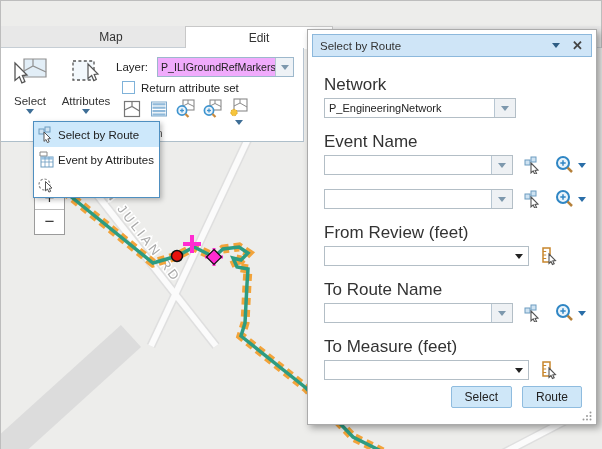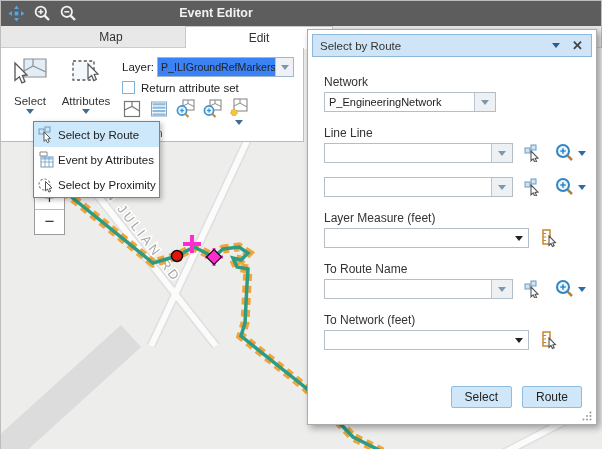--- a/index.html
+++ b/index.html
@@ -23,23 +23,23 @@
   .tab.active { background:#fff; border:1px solid #c8c8c8; border-bottom:none; height:23px; }
 
   
   .ribbon { position:absolute; left:0; top:47px; width:303px; height:94px; background:#fff;
     border-right:1px solid #b9c6d2; border-bottom:1px solid #aebfca; z-index:11; }
   .big-btn { position:absolute; top:9px; text-align:center; cursor:pointer; }
   .big-btn .bb-label { font-size:11.5px; color:#333; margin-top:1px; }
   .dd-caret { width:0; height:0; border-left:4px solid transparent; border-right:4px solid transparent;
     border-top:5px solid #3e6e96; margin:2px auto 0; }
   .bb-select { left:4px; width:50px; } .bb-rect { left:54px; width:62px; }
-  .layer-label { position:absolute; left:121px; top:13px; font-size:11.5px; color:#222; }
+  .layer-label { position:absolute; left:115px; top:13px; font-size:11.5px; color:#222; }
   .layer-combo { position:absolute; left:156px; top:9px; width:137px; height:20px;
-    border:1px solid #9db8cc; background:#3b82f6; display:flex; }
+    border:1px solid #9db8cc; background:#f0abfc; display:flex; }
   .layer-combo .lc-val { flex:1; font-size:10.6px; color:#222; line-height:18px; padding-left:3px;
     white-space:nowrap; overflow:hidden; }
   .layer-combo .lc-btn { width:18px; background:#eef2f6; border-left:1px solid #b7c6d2;
     display:flex; align-items:center; justify-content:center; cursor:pointer; }
   .lc-btn i { width:0; height:0; border-left:4px solid transparent; border-right:4px solid transparent;
     border-top:5px solid #7d98ad; }
   .chk-row { position:absolute; left:121px; top:33px; display:flex; align-items:center; gap:6px; }
   .chk { width:13px; height:13px; border:1px solid #7fb2d9; background:#fff; cursor:pointer; }
   .chk-label { font-size:11.5px; color:#222; }
   .mini-row { position:absolute; left:119px; top:49px; display:flex; gap:4px; align-items:flex-start; }
@@ -69,24 +69,24 @@
   
   .panel { position:absolute; left:306px; top:28px; width:290px; height:396px; background:#fff;
     border:1px solid #ababab; box-shadow:3px 3px 7px rgba(0,0,0,.35); z-index:40; }
   .panel-header { position:absolute; left:4px; top:4px; right:4px; height:23px; background:#cfe5f7;
     border:1px solid #8cb8dc; display:flex; align-items:center; }
   .panel-title { flex:1; font-size:11.5px; color:#333; padding-left:7px; }
   .ph-caret { width:0; height:0; border-left:4px solid transparent; border-right:4px solid transparent;
     border-top:5px solid #2e5d84; margin-right:12px; cursor:pointer; }
   .ph-close { font-size:13px; font-weight:bold; color:#444; margin-right:8px; cursor:pointer; line-height:1; }
   .panel-body { position:absolute; left:16px; top:45px; right:10px; }
-  .fld-label { font-size:12px; color:#333; margin-bottom:3px; }
+  .fld-label { font-size:17px; color:#333; margin-bottom:3px; }
   .fld-row { display:flex; align-items:center; margin-bottom:14px; }
   .combo { display:flex; height:20px; border:1px solid #b3bec6; background:#fff; width:205px; }
-  .combo.narrow { width:172px; }
+  .combo.narrow { width:192px; }
   .combo input { flex:1; border:none; outline:none; font-size:11px; color:#222; padding:0 4px;
     font-family:"Liberation Sans", sans-serif; background:transparent; min-width:0; }
   .combo .cb-btn { width:21px; background:#eef1f4; border-left:1px solid #b7c6d2;
     display:flex; align-items:center; justify-content:center; cursor:pointer; }
   .cb-btn i { width:0; height:0; border-left:4px solid transparent; border-right:4px solid transparent;
     border-top:5px solid #7d98ad; }
   .combo.measure .cb-plain { width:18px; display:flex; align-items:center; justify-content:center; cursor:pointer; }
   .cb-plain i { width:0; height:0; border-left:4px solid transparent; border-right:4px solid transparent;
     border-top:5px solid #222; }
   .row-icon { margin-left:11px; cursor:pointer; display:flex; align-items:center; }
@@ -96,38 +96,20 @@
   .panel-btns { position:absolute; right:14px; bottom:16px; display:flex; gap:10px; }
   .pbtn { background:#cfe7f8; border:1px solid #8fbcdf; border-radius:2px; padding:3px 13px;
     font-size:12px; color:#222; font-family:"Liberation Sans", sans-serif; cursor:pointer; }
   .grip { position:absolute; right:3px; bottom:3px; }
 </style>
 </head>
 <body>
 
 <div id="frame">
 
-  <div class="titlebar">
-    <svg class="tb-icon tb-pan" viewBox="0 0 19 19">
-      <path d="M9.5 1.5 L12 5 H7 Z M17.5 9.5 L14 12 V7 Z M9.5 17.5 L7 14 H12 Z M1.5 9.5 L5 7 V12 Z" fill="#58a6de"></path>
-      <rect x="7.6" y="7.6" width="3.8" height="3.8" fill="#58a6de"></rect>
-    </svg>
-    <svg class="tb-icon tb-zin" viewBox="0 0 19 19">
-      <circle cx="7.8" cy="7.8" r="5.2" fill="none" stroke="#f2f2f2" stroke-width="1.8"></circle>
-      <line x1="11.6" y1="11.6" x2="16" y2="16" stroke="#f2f2f2" stroke-width="2.4"></line>
-      <line x1="7.8" y1="5.3" x2="7.8" y2="10.3" stroke="#f2f2f2" stroke-width="1.5"></line>
-      <line x1="5.3" y1="7.8" x2="10.3" y2="7.8" stroke="#f2f2f2" stroke-width="1.5"></line>
-    </svg>
-    <svg class="tb-icon tb-zout" viewBox="0 0 19 19">
-      <circle cx="7.8" cy="7.8" r="5.2" fill="none" stroke="#f2f2f2" stroke-width="1.8"></circle>
-      <line x1="11.6" y1="11.6" x2="16" y2="16" stroke="#f2f2f2" stroke-width="2.4"></line>
-      <line x1="5.3" y1="7.8" x2="10.3" y2="7.8" stroke="#f2f2f2" stroke-width="1.5"></line>
-    </svg>
-    <span class="tb-title">Event Editor</span>
-  </div>
 
   <div class="tabbar">
     <div class="tab tab-map">Map</div>
     <div class="tab tab-edit active">Edit</div>
     <div class="tab tab-review">Review</div>
   </div>
 
   <div class="ribbon">
     <div class="big-btn bb-select">
       <svg width="36" height="33" viewBox="0 0 36 33">
@@ -260,21 +242,20 @@
         <rect x="3" y="6" width="12" height="2.6" fill="#9cc3e2"></rect>
         <path d="M3 11 H15 M7 6 V16 M11 6 V16" stroke="#6d9cc0" stroke-width="0.8" fill="none"></path>
       </svg>
       <span>Event by Attributes</span>
     </div>
     <div class="menu-item">
       <svg width="16" height="17" viewBox="0 0 16 17">
         <circle cx="6.5" cy="8.5" r="5.5" fill="none" stroke="#888" stroke-width="1.2" stroke-dasharray="2.4 1.8"></circle>
         <path d="M7.5 5.5 L14 12 L11.3 12.4 L12.7 15.3 L10.9 16.1 L9.5 13 L7.5 14.9 Z" fill="#fff" stroke="#555" stroke-width="1"></path>
       </svg>
-      <span>Select by Proximity</span>
     </div>
   </div>
 
   <div class="panel">
     <div class="panel-header">
       <span class="panel-title">Select by Route</span>
       <div class="ph-caret"></div>
       <span class="ph-close">✕</span>
     </div>
     <div class="panel-body">
@@ -282,21 +263,21 @@
       <div class="fld-label">Network</div>
       <div class="fld-row">
         <div class="combo narrow">
           <input readonly="" value="P_EngineeringNetwork" style="">
           <div class="cb-btn">
               <i></i>
             </div>
         </div>
       </div>
 
-      <div class="fld-label">Line Line</div>
+      <div class="fld-label">Event Name</div>
       <div class="fld-row">
         <div class="combo">
           <input value="" style="">
           <div class="cb-btn">
               <i></i>
             </div>
         </div>
         <span class="row-icon">
           <svg width="18" height="18" viewBox="0 0 18 18">
             <rect x="1" y="4" width="5" height="5" fill="#cfe3f2" stroke="#6d9cc0" stroke-width="1"></rect>
@@ -333,21 +314,21 @@
           <svg width="20" height="20" viewBox="0 0 20 20">
             <circle cx="8" cy="8" r="6" fill="#eaf4fb" stroke="#2f86c4" stroke-width="2"></circle>
             <line x1="8" y1="5.3" x2="8" y2="10.7" stroke="#2f86c4" stroke-width="1.5"></line>
             <line x1="5.3" y1="8" x2="10.7" y2="8" stroke="#2f86c4" stroke-width="1.5"></line>
             <line x1="12.6" y1="12.6" x2="17" y2="17" stroke="#b5803a" stroke-width="2.5"></line>
           </svg>
           <i class="zg-caret"></i>
         </span>
       </div>
 
-      <div class="fld-label">Layer Measure (feet)</div>
+      <div class="fld-label">From Review (feet)</div>
       <div class="fld-row">
         <div class="combo measure">
           <input value="" style="">
           <div class="cb-plain">
               <i></i>
             </div>
         </div>
         <span class="row-icon">
           <svg width="19" height="19" viewBox="0 0 19 19">
             <rect x="3" y="1" width="7" height="14" fill="#fff" stroke="#c8862c" stroke-width="1.5"></rect>
@@ -376,21 +357,21 @@
           <svg width="20" height="20" viewBox="0 0 20 20">
             <circle cx="8" cy="8" r="6" fill="#eaf4fb" stroke="#2f86c4" stroke-width="2"></circle>
             <line x1="8" y1="5.3" x2="8" y2="10.7" stroke="#2f86c4" stroke-width="1.5"></line>
             <line x1="5.3" y1="8" x2="10.7" y2="8" stroke="#2f86c4" stroke-width="1.5"></line>
             <line x1="12.6" y1="12.6" x2="17" y2="17" stroke="#b5803a" stroke-width="2.5"></line>
           </svg>
           <i class="zg-caret"></i>
         </span>
       </div>
 
-      <div class="fld-label">To Network (feet)</div>
+      <div class="fld-label">To Measure (feet)</div>
       <div class="fld-row">
         <div class="combo measure">
           <input value="" style="">
           <div class="cb-plain">
               <i></i>
             </div>
         </div>
         <span class="row-icon">
           <svg width="19" height="19" viewBox="0 0 19 19">
             <rect x="3" y="1" width="7" height="14" fill="#fff" stroke="#c8862c" stroke-width="1.5"></rect>

